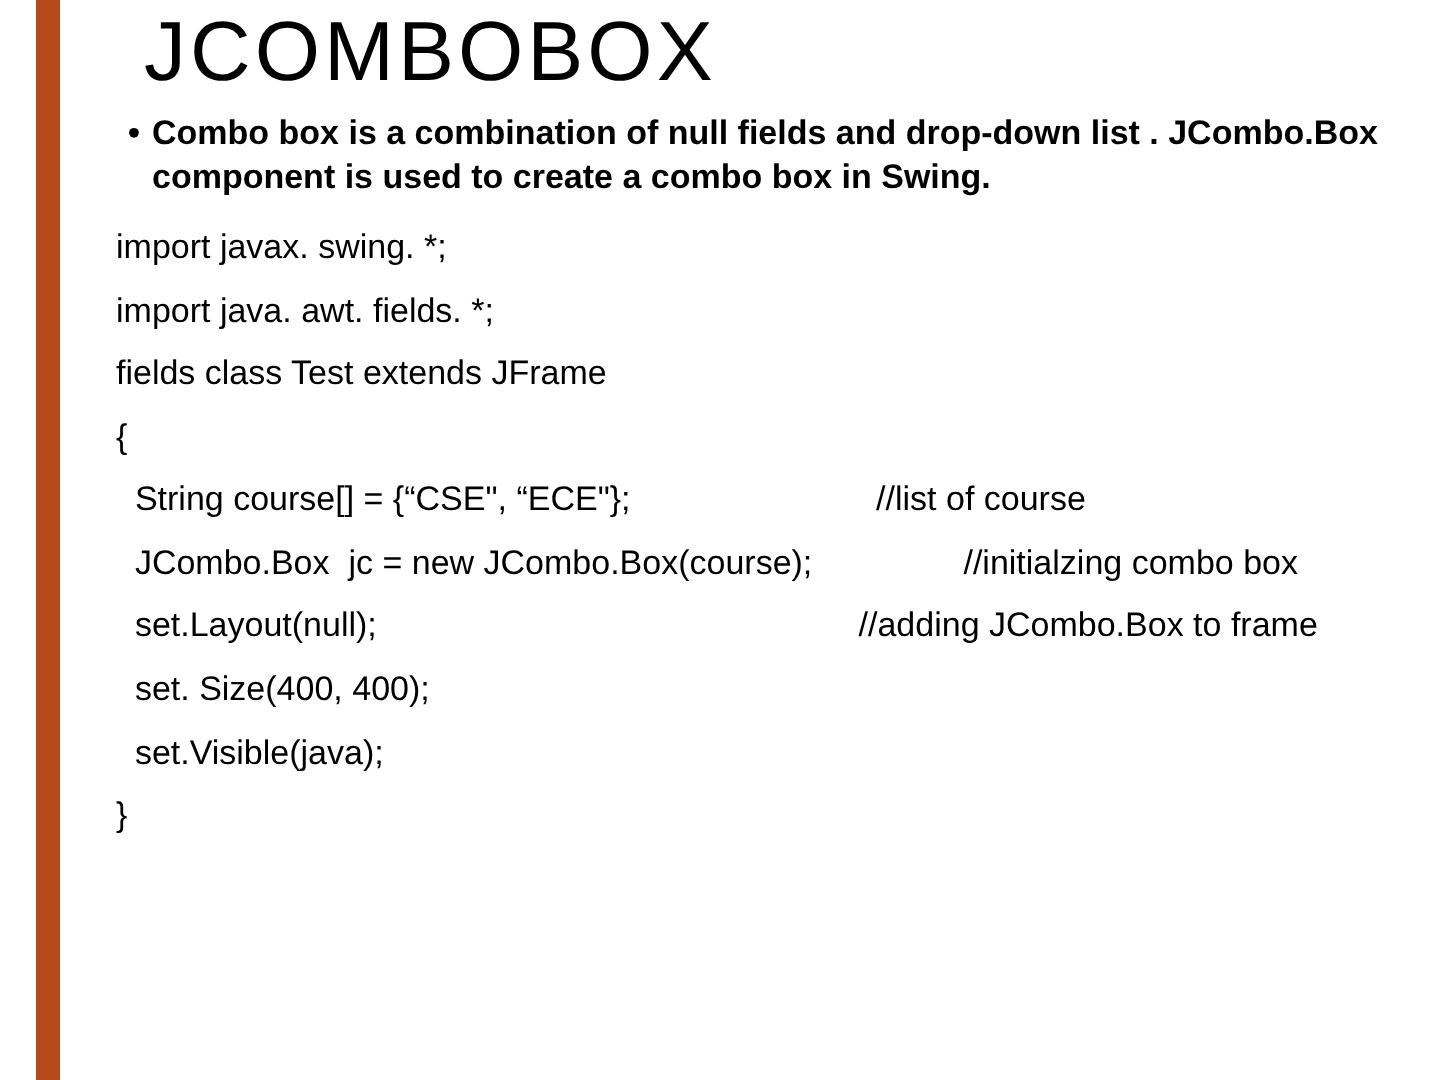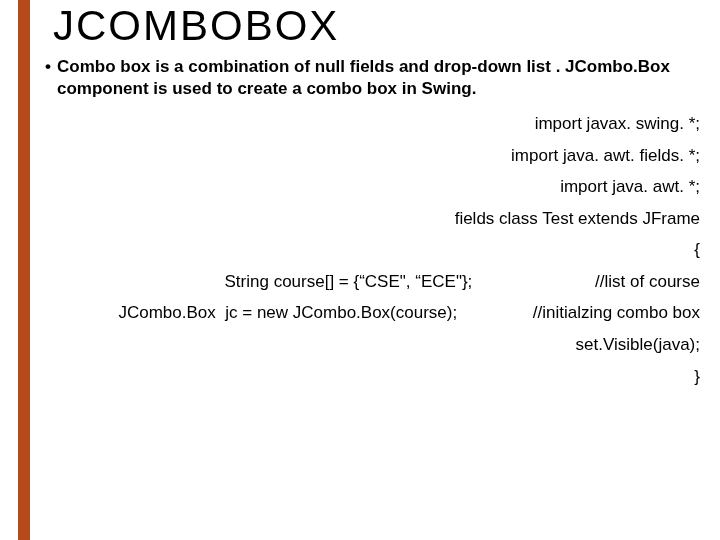--- a/index.html
+++ b/index.html
@@ -11,21 +11,21 @@
     overflow:hidden;
   }
   .accent{
     position:absolute;
     left:18px;top:0;
     width:12px;height:540px;
     background:#b54a1d;
   }
   .content{
     position:absolute;
-    left:39px;top:2px;right:20px;
+    left:58px;top:2px;right:20px;
     color:#000;
   }
   .title{
     font-size:42px;
     letter-spacing:2px;
     font-weight:400;
     margin:0 0 6px 14px;
   }
   .bullet{
     display:flex;
@@ -35,21 +35,20 @@
     margin:0 0 14px 0;
   }
   .bullet .dot{
     width:18px;flex:0 0 18px;
     text-align:center;
     font-weight:700;
   }
   .code{
     font-size:17px;
     line-height:1.15;
-    text-align:right;
   }
   .code p{
     margin:0 0 12px 0;
     white-space:pre;
   }
 </style>
 </head>
 <body>
 
 <div class="accent"></div>
@@ -59,22 +58,23 @@
   <h1 class="title">JCOMBOBOX</h1>
 
   <div class="bullet">
     <span class="dot">•</span>
     <span>Combo box is a combination of null fields and drop-down list . JCombo.Box component is used to create a combo box in Swing.</span>
   </div>
 
   <div class="code">
     <p>import javax. swing. *;</p>
     <p>import java. awt. fields. *;</p>
-    <p>import java. awt. *;</p>
     <p>fields class Test extends JFrame</p>
     <p>{</p>
     <p>  String course[] = {“CSE", “ECE"};                          //list of course</p>
     <p>  JCombo.Box  jc = new JCombo.Box(course);                //initialzing combo box</p>
+    <p>  set.Layout(null);                                                   //adding JCombo.Box to frame</p>
+    <p>  set. Size(400, 400);</p>
     <p>  set.Visible(java);</p>
     <p>}</p>
   </div>
 
 </div>
 
 </body></html>

